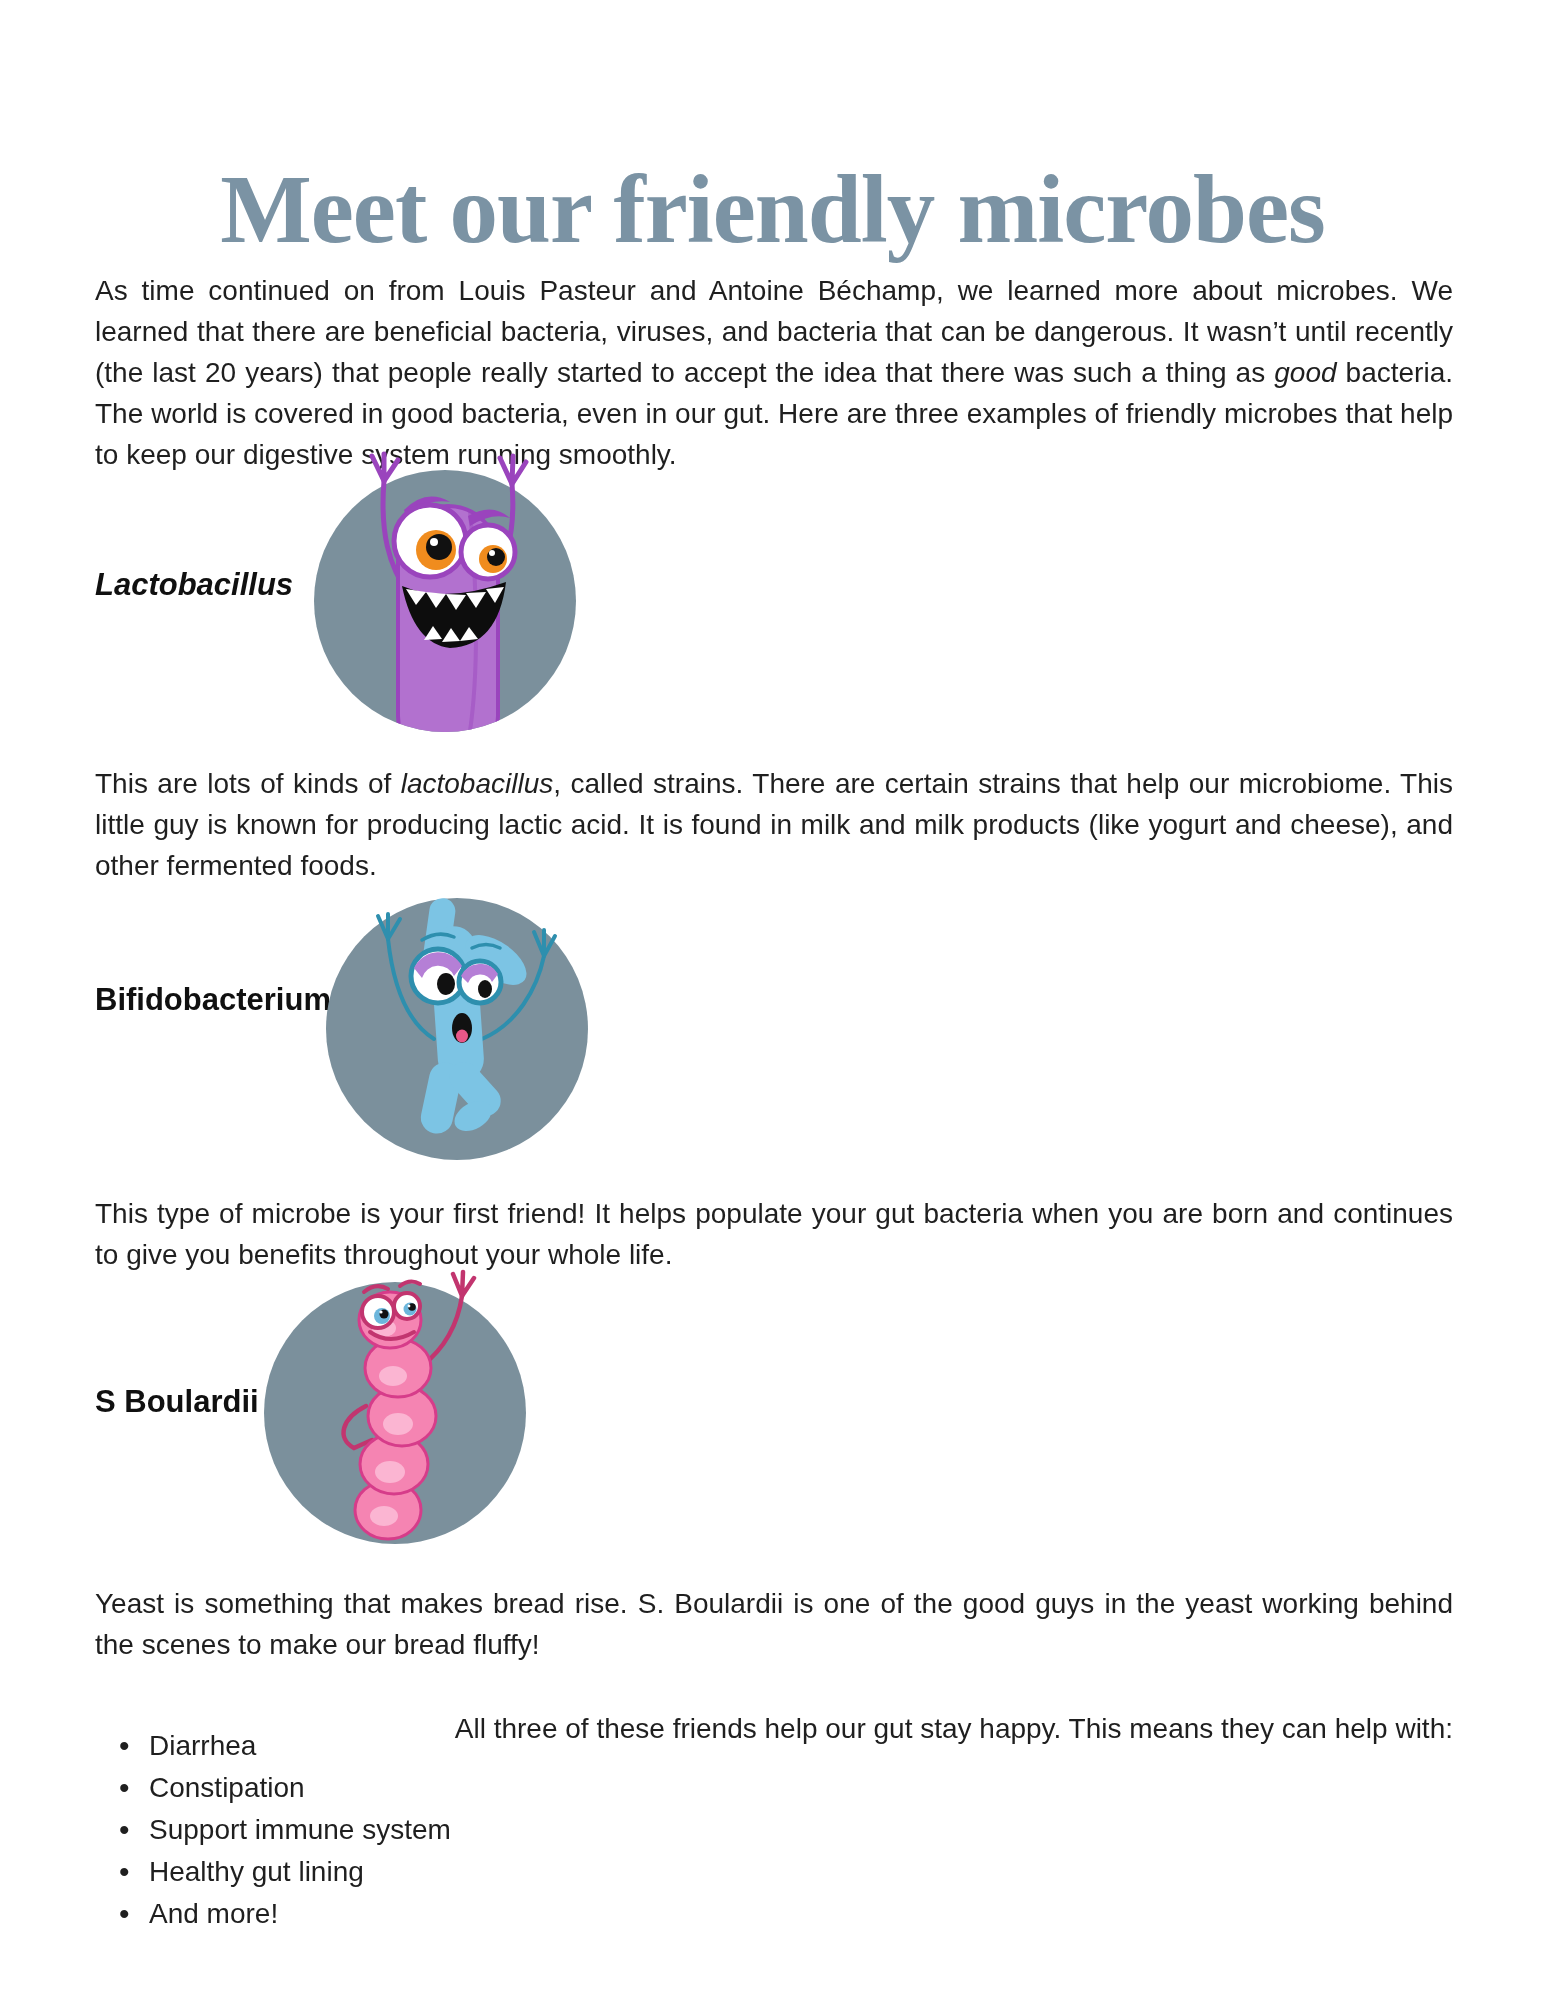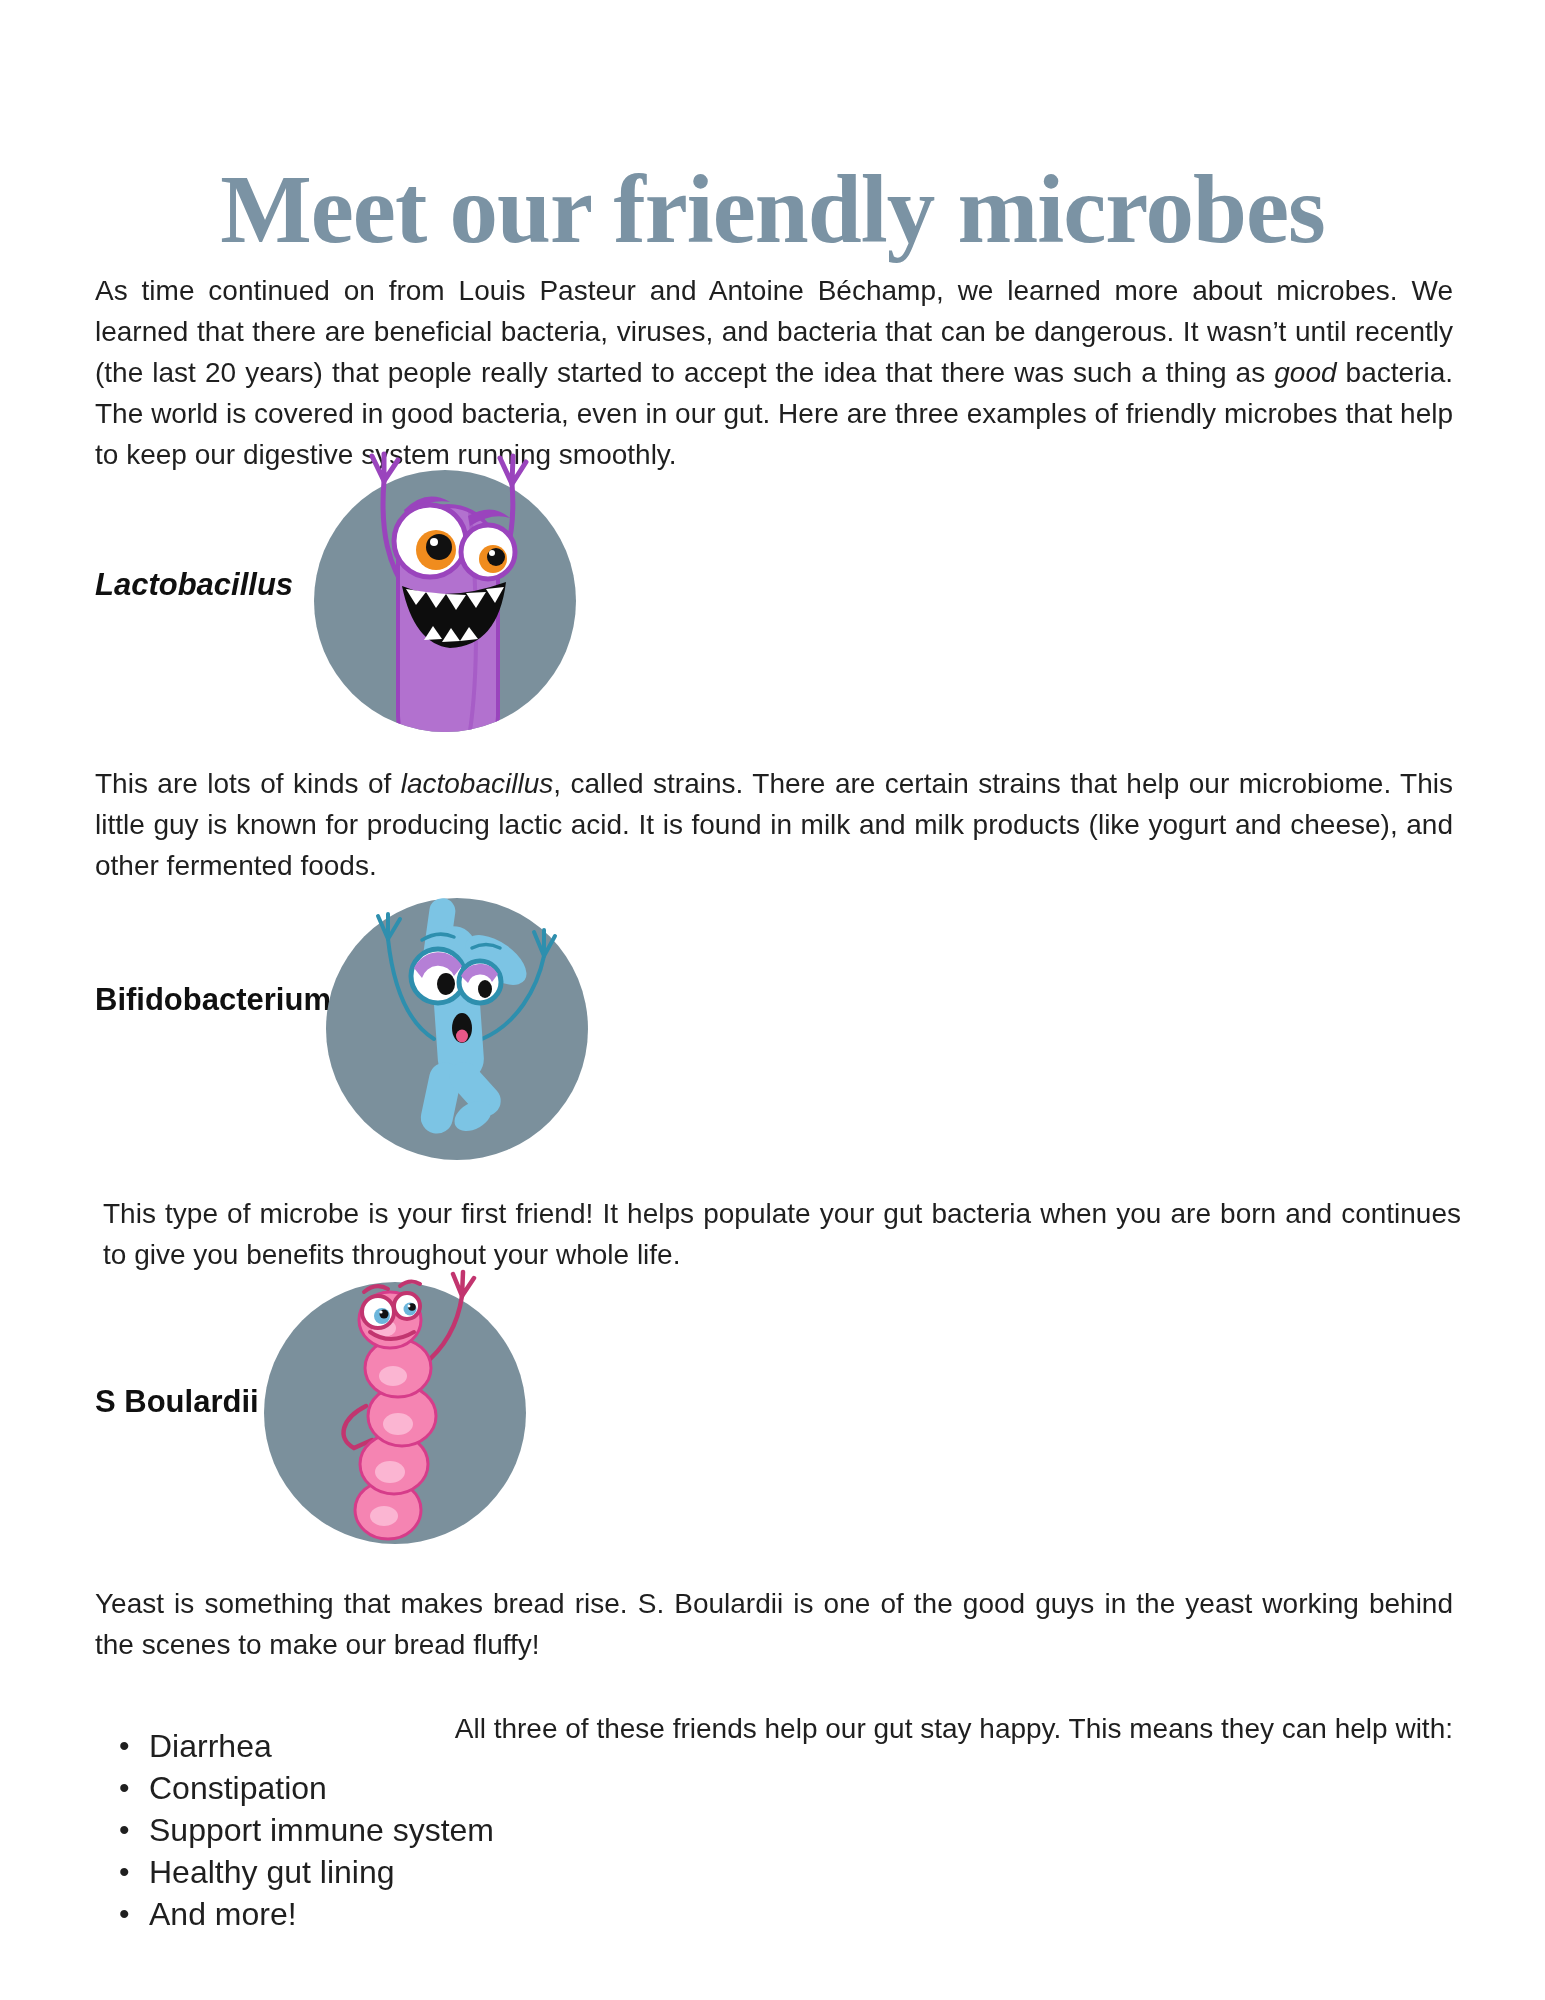--- a/index.html
+++ b/index.html
@@ -24,39 +24,39 @@
   }
   .para{
     position:absolute;left:95px;width:1358px;
     font-size:28px;line-height:41px;
     text-align:justify;
     color:var(--body-text,#1f1f1f);
   }
   .para em{font-style:italic;}
   #intro{top:242px;}
   #lacto-para{top:735px;}
-  #bifido-para{top:1165px;margin-left:8px;}
+  #bifido-para{top:1165px;}
   #sb-para{top:1555px;}
   #benefits-intro{top:1680px;text-align:right;}
   .section-label{
     position:absolute;left:95px;
     font-size:31px;font-weight:700;line-height:1.15;
     color:#101010;
   }
   #lacto-label{top:541px;font-style:italic;}
   #bifido-label{top:956px;}
   #sb-label{top:1358px;}
   .microbe{position:absolute;width:270px;height:300px;}
   #lacto-art{left:310px;top:436px;}
   #bifido-art{left:322px;top:864px;}
   #sb-art{left:260px;top:1248px;}
   .benefits-list{
     position:absolute;left:95px;top:1725px;width:900px;
     list-style:none;margin:0;padding:0;
-    font-size:32px;color:var(--body-text,#1f1f1f);
+    font-size:28px;color:var(--body-text,#1f1f1f);
   }
   .benefits-list li{
     position:relative;
     padding-left:54px;
     line-height:42px;
   }
   .benefits-list li::before{
     content:"\2022";
     position:absolute;left:24px;top:0;
     font-size:30px;

